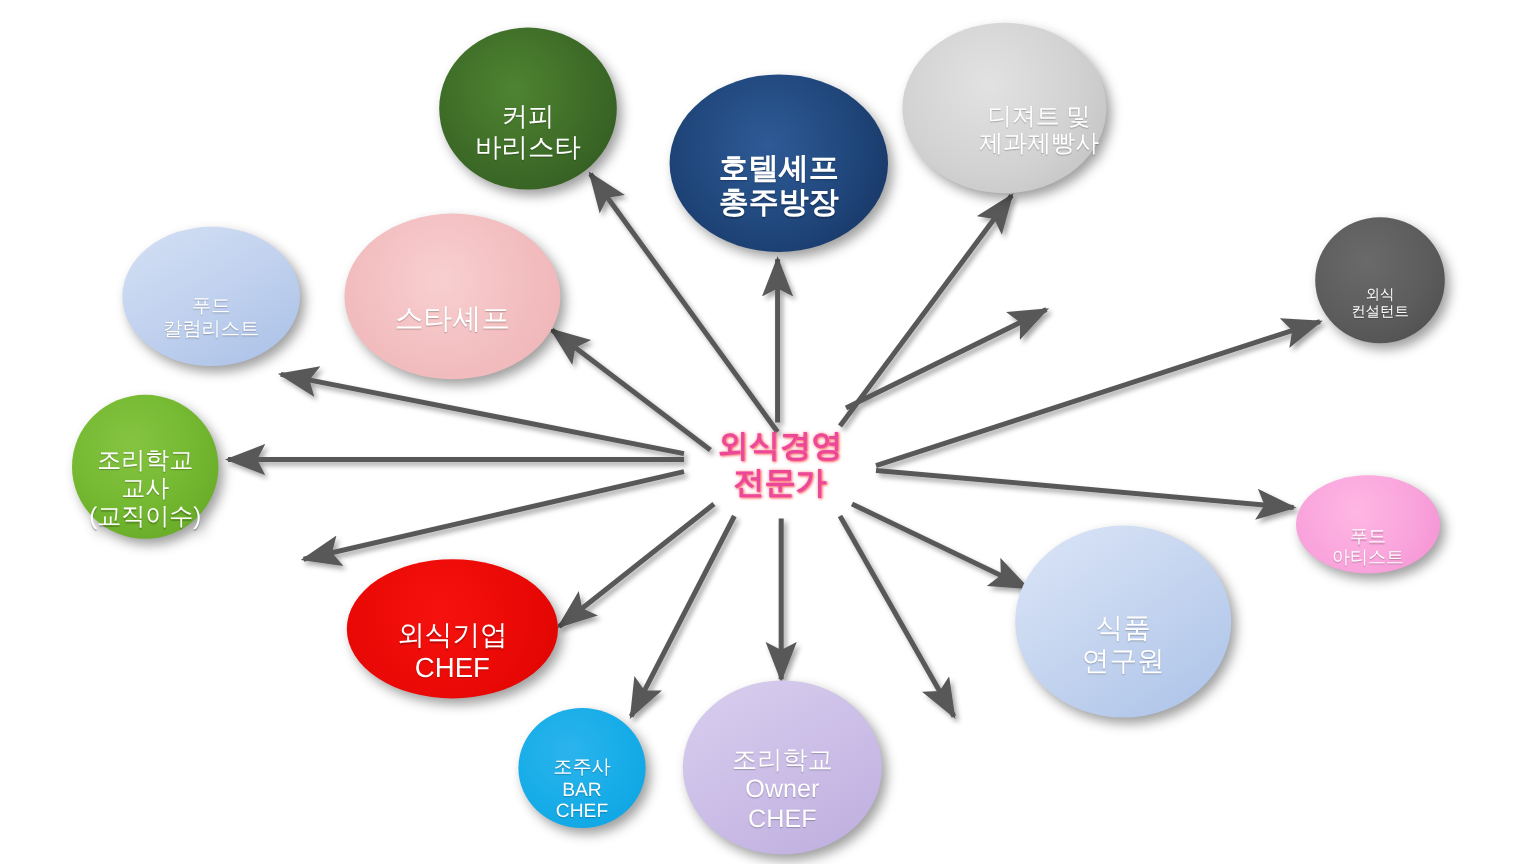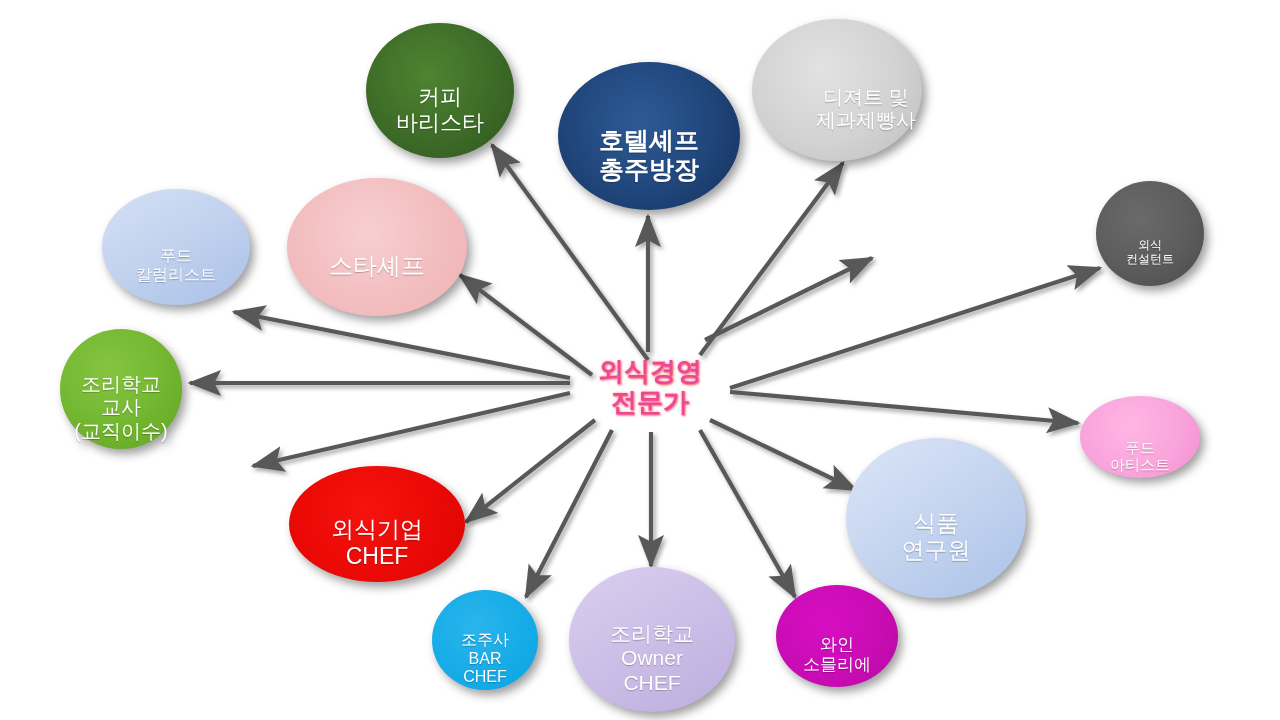--- a/index.html
+++ b/index.html
@@ -157,24 +157,20 @@
   <div class="node n-foodartist">
     <span class="lbl">푸드
 아티스트</span>
   </div>
 
   <div class="node n-foodresearch">
     <span class="lbl">식품
 연구원</span>
   </div>
 
-  <div class="node n-sommelier">
-    <span class="lbl">와인
-소믈리에</span>
-  </div>
 
   <div class="node n-ownerchef">
     <span class="lbl">조리학교
 Owner
 CHEF</span>
   </div>
 
   <div class="node n-barchef">
     <span class="lbl">조주사
 BAR

